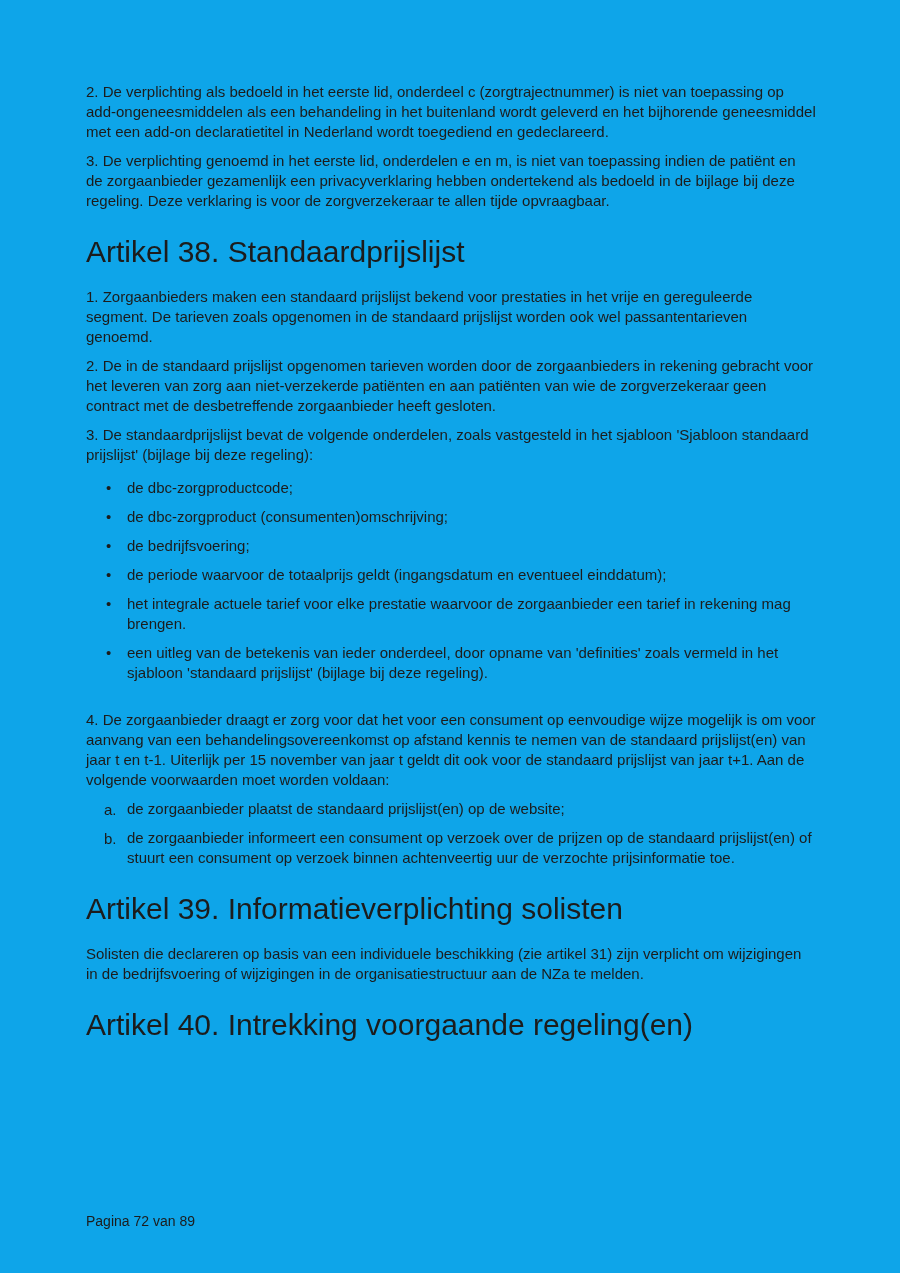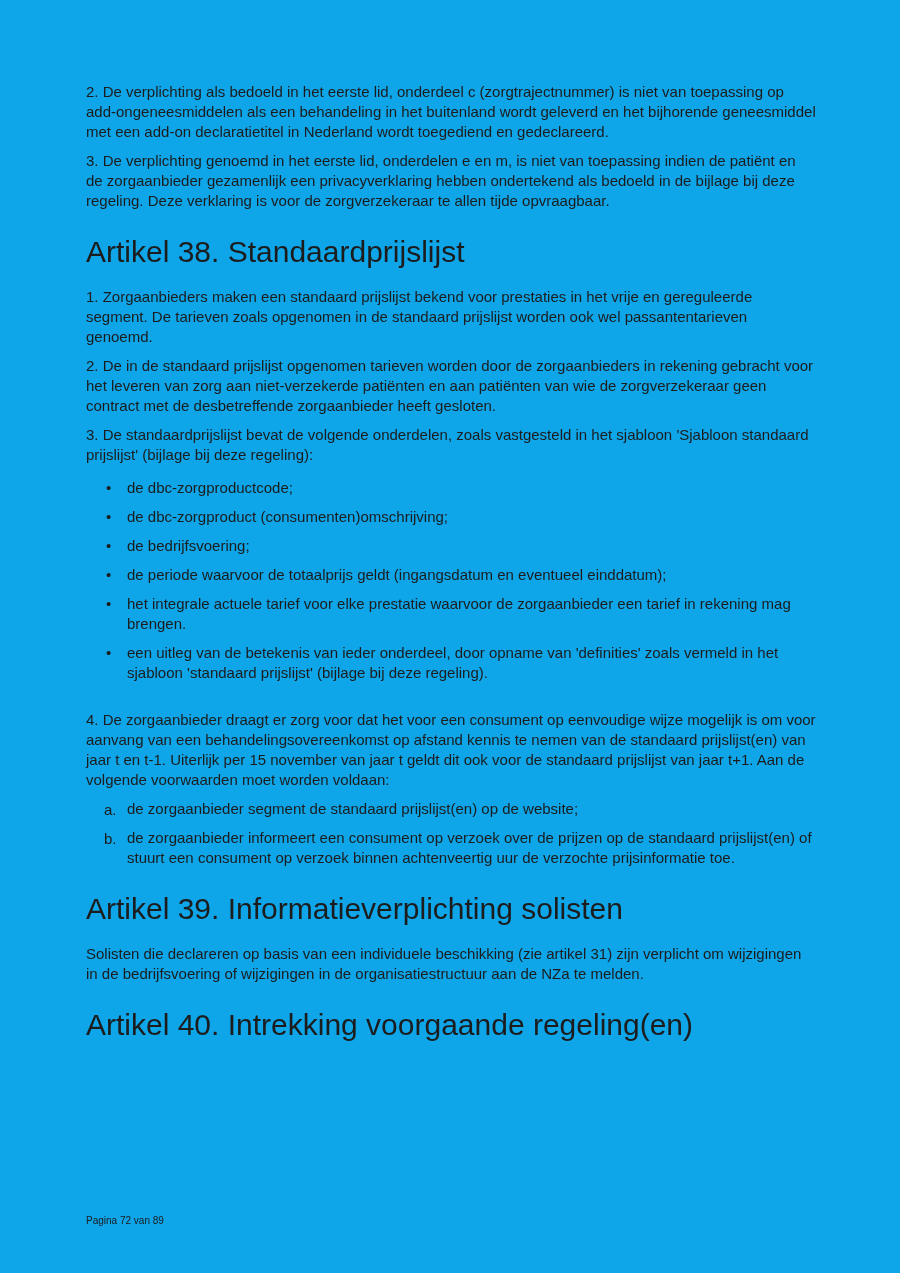--- a/index.html
+++ b/index.html
@@ -65,21 +65,21 @@
     left: 18px;
     top: 1px;
   }
   .footer {
     position: absolute;
     left: 86px;
     right: 85px;
     top: 1212px;
     display: flex;
     justify-content: space-between;
-    font-size: 10px;
+    font-size: 14px;
     line-height: 18px;
     color: #1c1c1c;
   }
 </style>
 </head>
 <body>
 
 <div class="page">
   <div class="content">
 
@@ -117,21 +117,21 @@
         <span class="bullet-dot">•</span>
         <span>een uitleg van de betekenis van ieder onderdeel, door opname van 'definities' zoals vermeld in het sjabloon 'standaard prijslijst' (bijlage bij deze regeling).</span>
       </li>
     </ul>
 
     <p class="para">4. De zorgaanbieder draagt er zorg voor dat het voor een consument op eenvoudige wijze mogelijk is om voor aanvang van een behandelingsovereenkomst op afstand kennis te nemen van de standaard prijslijst(en) van jaar t en t-1. Uiterlijk per 15 november van jaar t geldt dit ook voor de standaard prijslijst van jaar t+1. Aan de volgende voorwaarden moet worden voldaan:</p>
 
     <ol class="letter-list">
       <li>
         <span class="marker">a.</span>
-        <span>de zorgaanbieder segment de standaard prijslijst(en) op de website;</span>
+        <span>de zorgaanbieder plaatst de standaard prijslijst(en) op de website;</span>
       </li>
       <li>
         <span class="marker">b.</span>
         <span>de zorgaanbieder informeert een consument op verzoek over de prijzen op de standaard prijslijst(en) of stuurt een consument op verzoek binnen achtenveertig uur de verzochte prijsinformatie toe.</span>
       </li>
     </ol>
 
     <h1 class="article-title">Artikel 39. Informatieverplichting solisten</h1>
     <p class="para">Solisten die declareren op basis van een individuele beschikking (zie artikel 31) zijn verplicht om wijzigingen in de bedrijfsvoering of wijzigingen in de organisatiestructuur aan de NZa te melden.</p>
 

